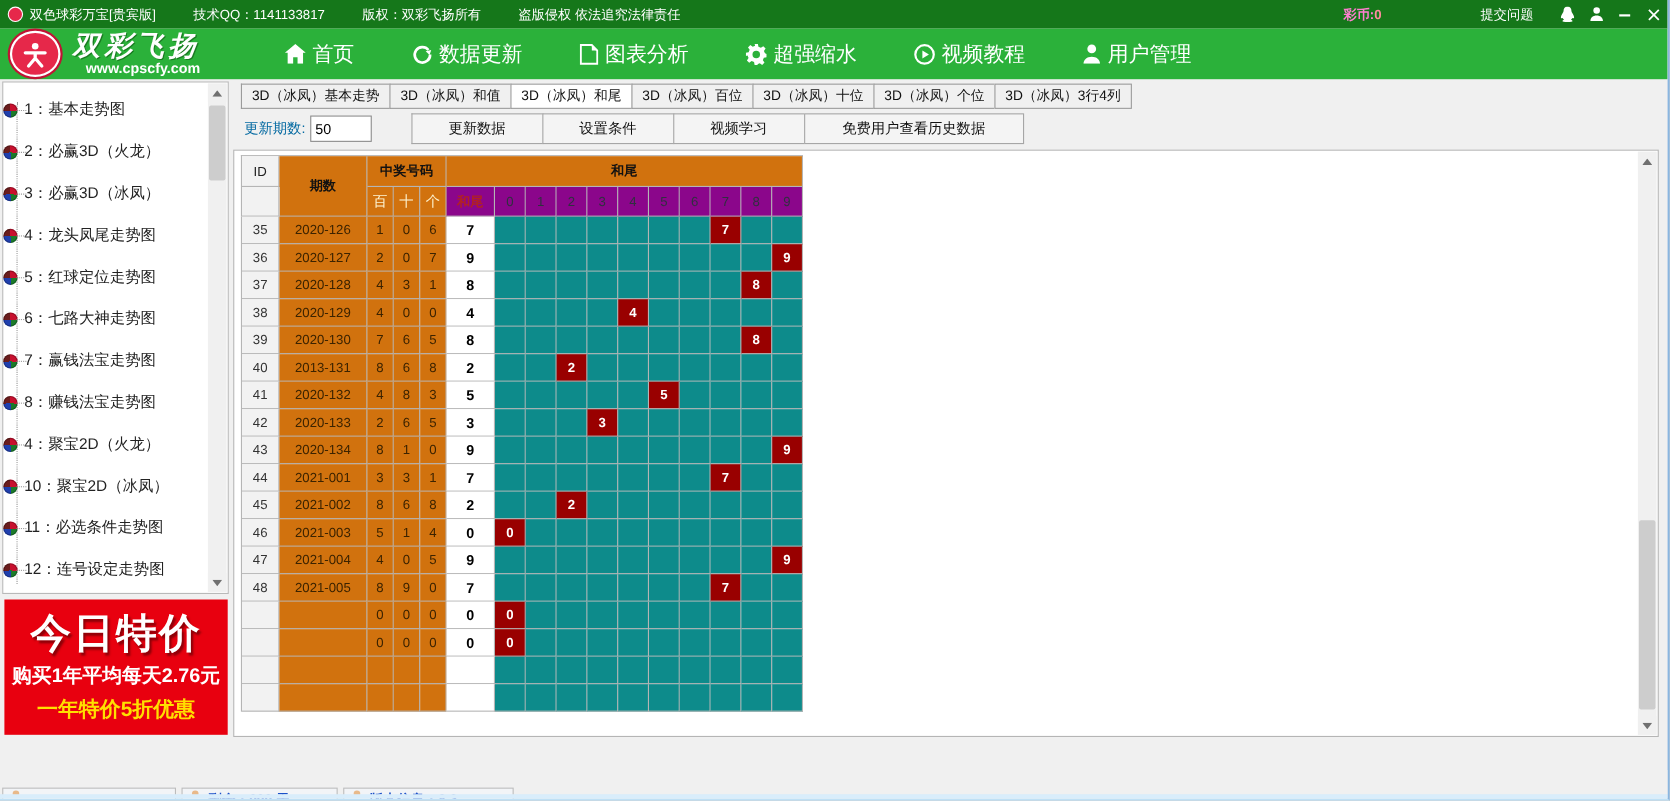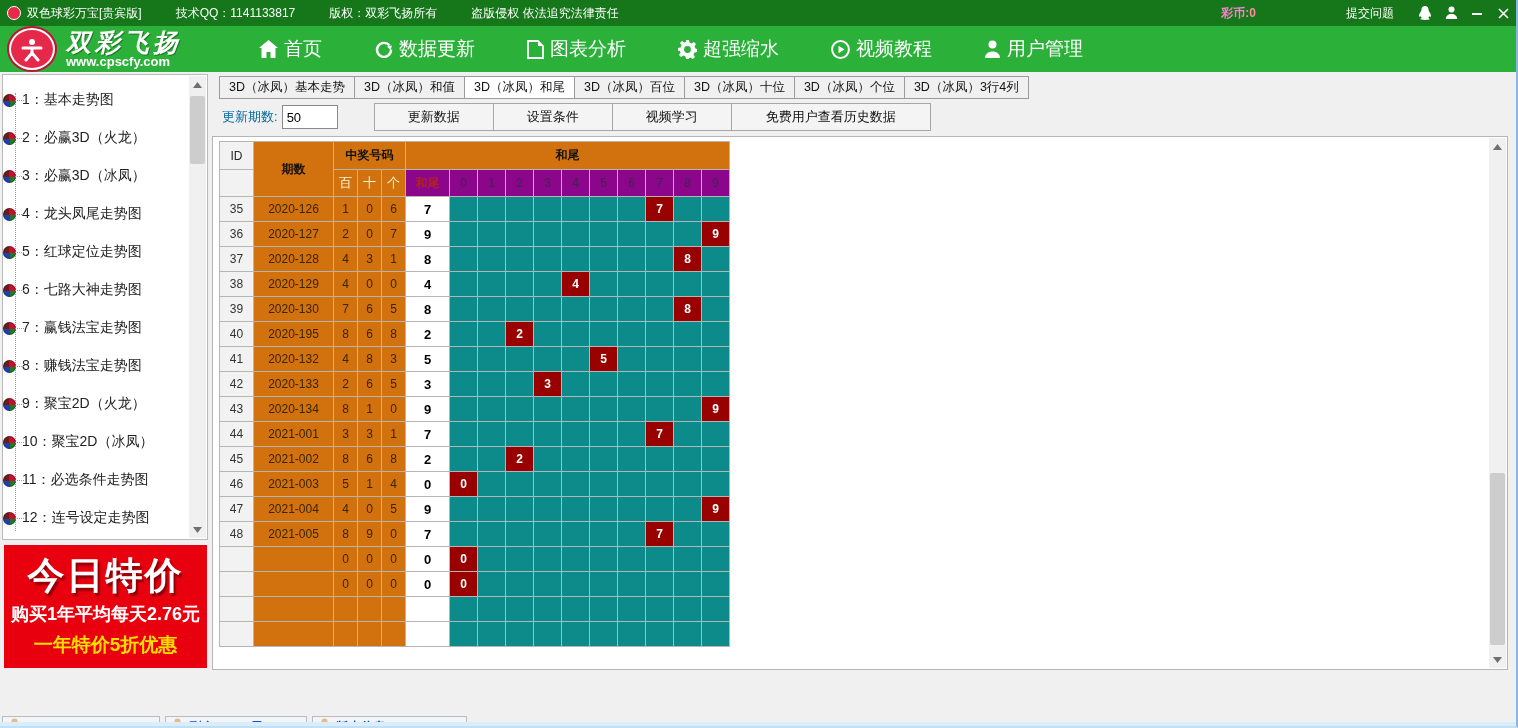--- a/index.html
+++ b/index.html
@@ -20,21 +20,21 @@
   .tb-ico { width:26px; height:20px; display:flex; align-items:center; justify-content:center; cursor:pointer; }
   .tb-ico svg { display:block; }
 
   
   .navbar { position:absolute; left:0; top:26px; width:100%; height:46px; background:#2bb13a;
             display:flex; align-items:center; }
   .logo { display:flex; align-items:center; margin-left:6px; width:235px; flex:none; }
   .logo-badge { width:52px; height:42px; flex:none; display:flex; align-items:center; justify-content:center; }
   .logo-circle { width:46px; height:42px; border-radius:50%; background:#e6284a; border:2px solid #fff;
                  box-shadow:0 0 0 2px #c01334; display:flex; align-items:center; justify-content:center; }
-  .logo-texts { margin-left:8px; color:#fff; }
+  .logo-texts { margin-left:8px; color:#fff;text-align:right; }
   .logo-title { font-size:25px; font-weight:bold; font-style:italic; letter-spacing:4px; line-height:24px;
                 text-shadow:1px 1px 0 #1a7a22; }
   .logo-url { font-size:13px; font-weight:bold; line-height:15px; }
   .nav-menu { display:flex; align-items:flex-start; gap:52px; margin-left:18px; }
   .nav-item { display:flex; align-items:center; gap:6px; color:#fff; font-size:19px; cursor:pointer; white-space:nowrap; }
   .nav-item svg { display:block; }
 
   
   .sidebar { position:absolute; left:2px; top:74px; width:206px; height:466px; background:#fff;
              border:1px solid #b9b9b9; }
@@ -249,21 +249,21 @@
         <div class="side-item">
           <span class="pie"></span>
           <span>7：赢钱法宝走势图</span>
         </div>
         <div class="side-item">
           <span class="pie"></span>
           <span>8：赚钱法宝走势图</span>
         </div>
         <div class="side-item">
           <span class="pie"></span>
-          <span>9：聚宝2D（火龙）</span>
+          <span>4：聚宝2D（火龙）</span>
         </div>
         <div class="side-item">
           <span class="pie"></span>
           <span>10：聚宝2D（冰凤）</span>
         </div>
         <div class="side-item">
           <span class="pie"></span>
           <span>11：必选条件走势图</span>
         </div>
         <div class="side-item">
@@ -422,21 +422,21 @@
             <div class="td tail"></div>
             <div class="td tail"></div>
             <div class="td tail"></div>
             <div class="td tail"></div>
             <div class="td tail"></div>
             <div class="td tail mark">8</div>
             <div class="td tail"></div>
           </div>
           <div class="trow">
             <div class="td id">40</div>
-            <div class="td per">2020-195</div>
+            <div class="td per">2013-131</div>
             <div class="td dig">8</div>
             <div class="td dig">6</div>
             <div class="td dig">8</div>
             <div class="td hw">2</div>
             <div class="td tail"></div>
             <div class="td tail"></div>
             <div class="td tail mark">2</div>
             <div class="td tail"></div>
             <div class="td tail"></div>
             <div class="td tail"></div>

